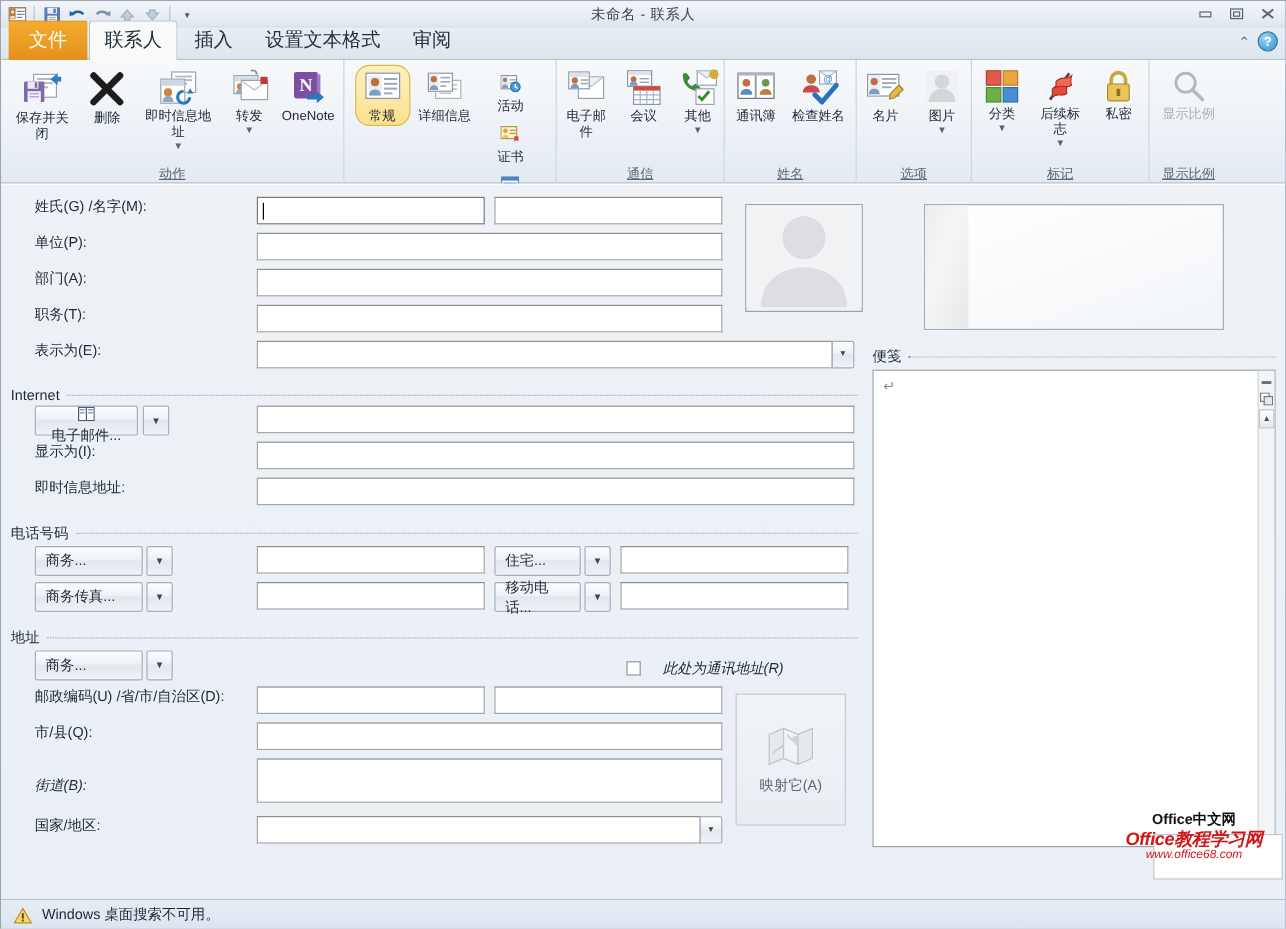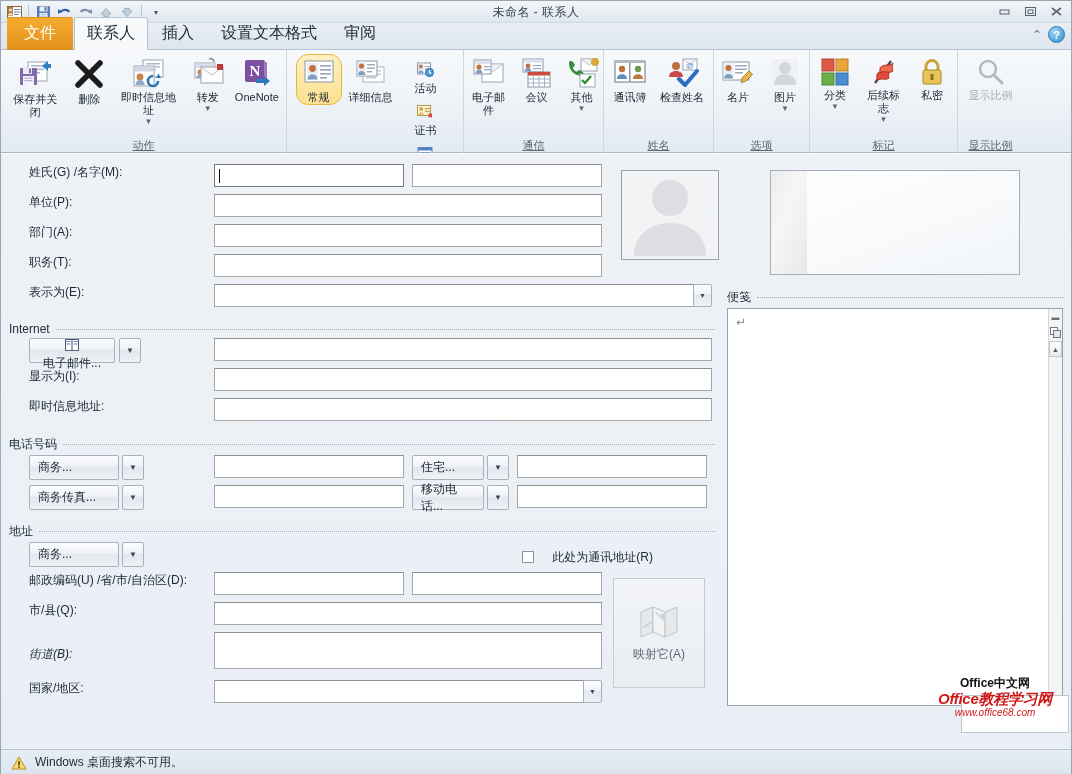--- a/index.html
+++ b/index.html
@@ -111,21 +111,21 @@
   .nscroll { position:absolute; right:0; top:0; width:14px; height:100%;
     background:#f3f4f6; border-left:1px solid #d2d6dc; }
   .nscroll .sb-top { height:16px; display:flex; align-items:center; justify-content:center;
     color:#66707c; font-size:8px; }
   .nscroll .sb-split { height:14px; display:flex; align-items:center; justify-content:center;
     color:#66707c; }
   .nscroll .sb-up { height:16px; margin-top:2px;
     background:linear-gradient(180deg,#fdfdfd,#e7eaee); border:1px solid #c3c9d1;
     display:flex; align-items:center; justify-content:center; font-size:7px; color:#4a5561; }
 
-  .chkrow { display:flex; align-items:center; gap:18px; font-size:12px; color:#1c2833; }
+  .chkrow { display:flex; align-items:center; gap:18px; font-size:12px; color:#1c2833;font-style:italic; }
   .chk { width:12px; height:12px; border:1px solid #8d97a2; background:#fff; }
 
   .mapbox { width:92px; height:110px;
     background:linear-gradient(180deg,#f2f4f7 0%,#e9edf2 100%);
     border:1px solid #c4ccd5; display:flex; flex-direction:column; align-items:center;
     justify-content:center; gap:6px; color:#5c6773; font-size:12px; }
 
   
   .statusbar { height:26px; display:flex; align-items:center; gap:8px; padding-left:10px;
     background:linear-gradient(180deg,#e7edf4 0%,#dbe4ee 100%); border-top:1px solid #b8c3d0;

